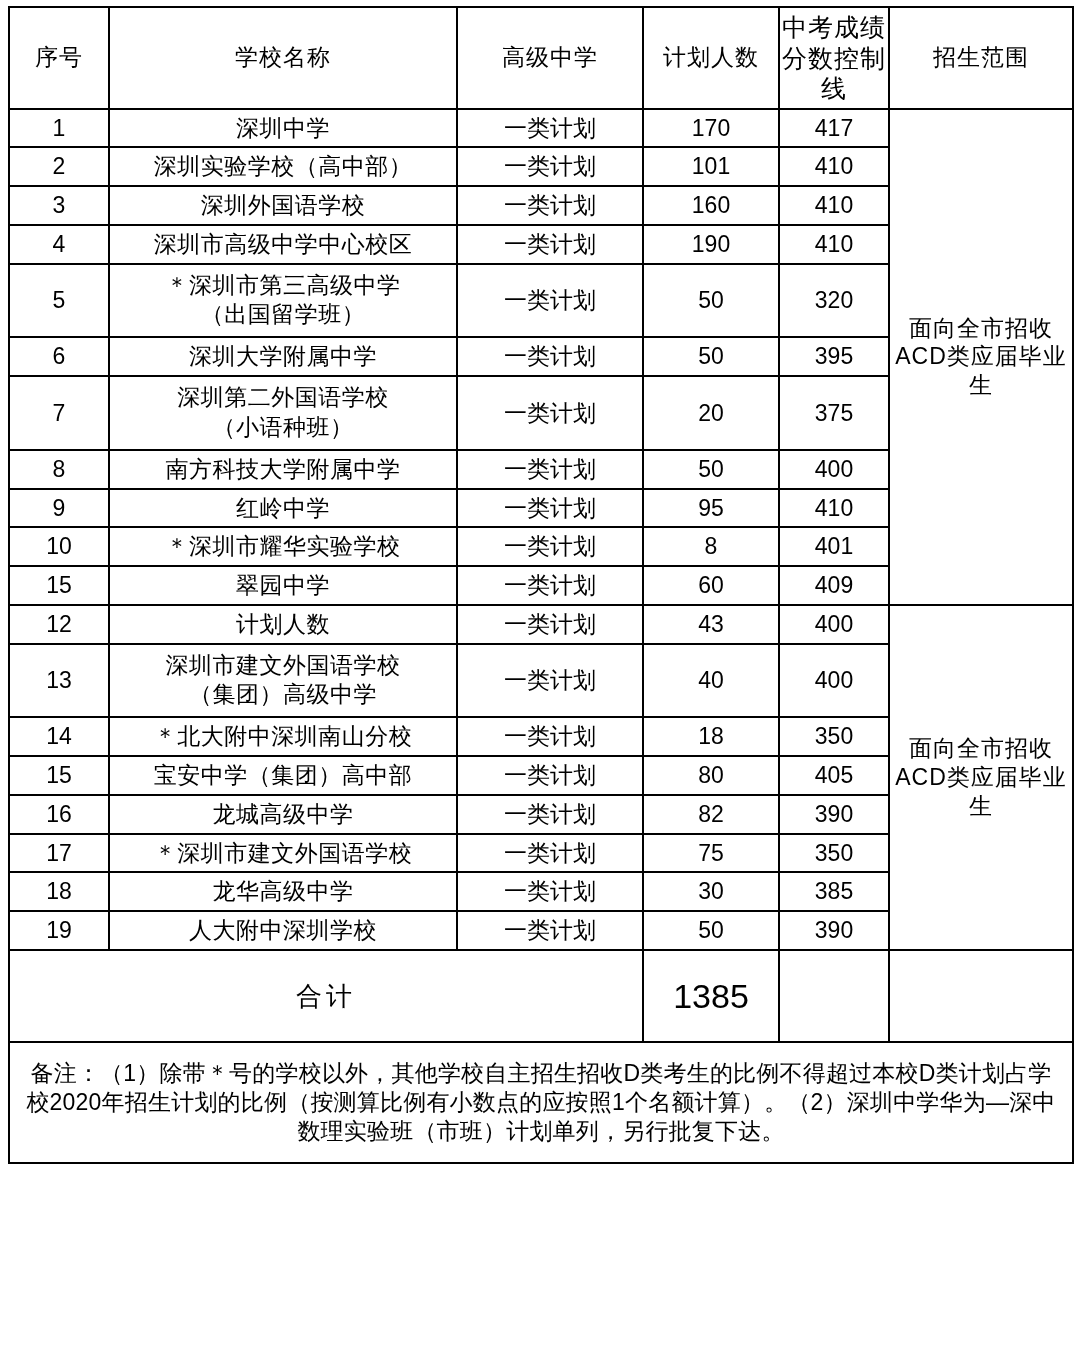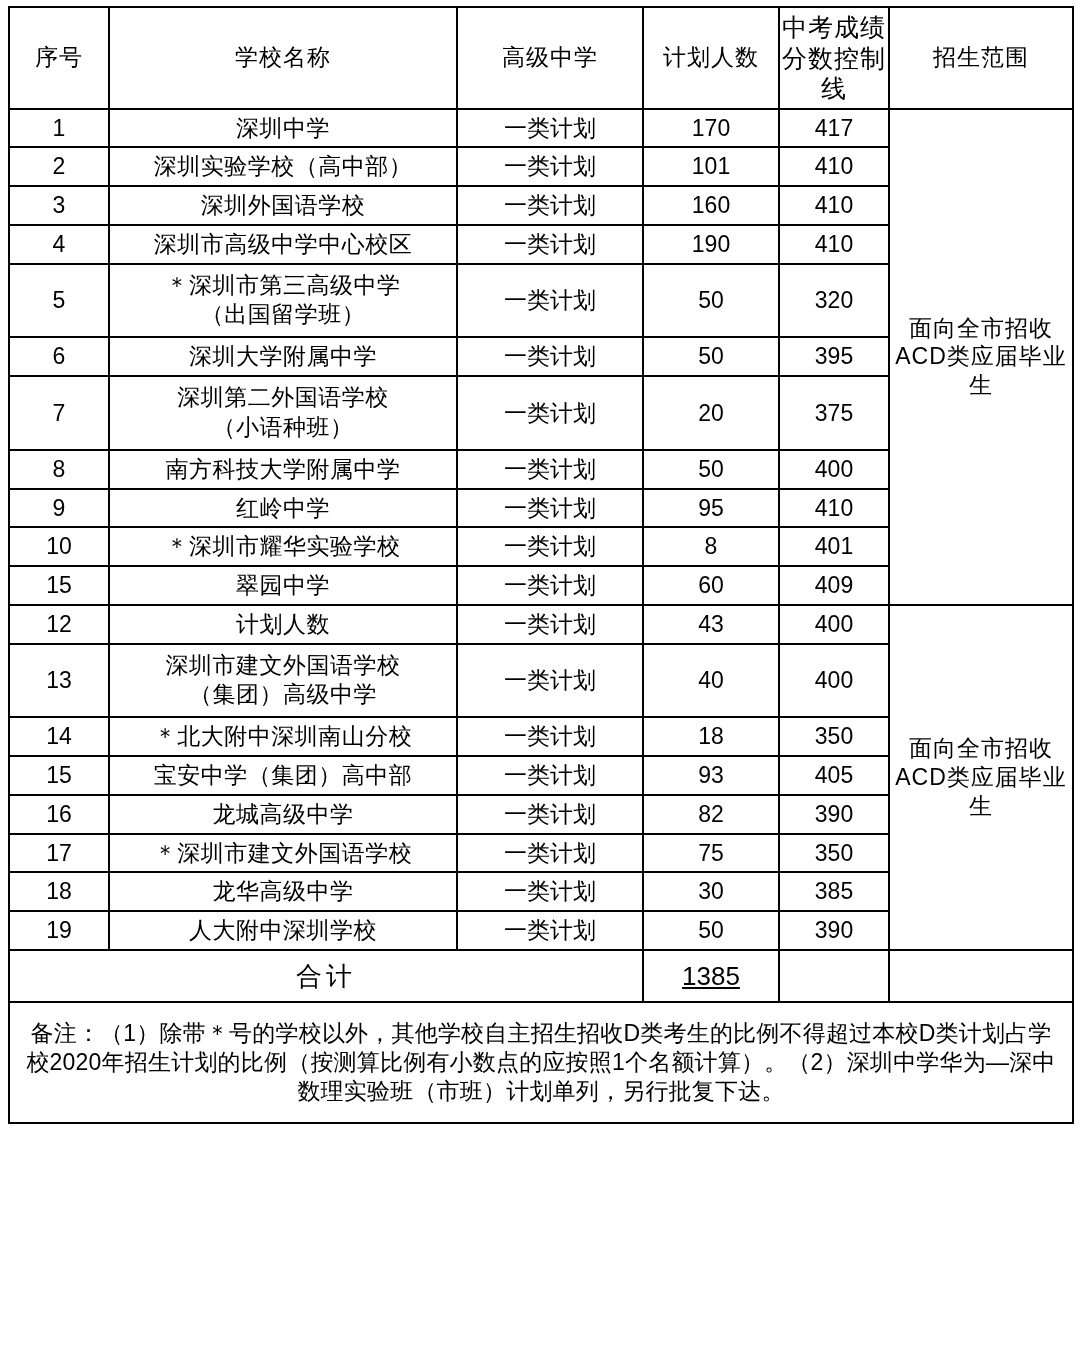--- a/index.html
+++ b/index.html
@@ -58,24 +58,24 @@
   td.num { font-size: 23px; margin-top: 28px; }
   td.range {
     font-size: 24px;
     font-weight: bold;
     line-height: 1.45;
     letter-spacing: 1px;
     padding: 4px 6px;
   }
   tr.total td {
     font-size: 26px;
-    padding: 9px 2px;
+    padding: 24px 2px;
   }
   tr.total td.total-label { letter-spacing: 4px; }
-  tr.total td.total-value { font-size: 26px; text-decoration: underline; }
+  tr.total td.total-value { font-size: 34px; }
 
   td.note {
     text-align: left;
     font-size: 24px;
     line-height: 1.55;
     padding: 12px 10px 14px 10px;
     letter-spacing: 0.2px;
   }
   td.note p {
     margin: 12px;
@@ -213,21 +213,21 @@
         <td class="idx">14</td>
         <td class="name">＊北大附中深圳南山分校</td>
         <td class="prog">一类计划</td>
         <td class="num">18</td>
         <td class="num">350</td>
       </tr>
       <tr>
         <td class="idx">15</td>
         <td class="name">宝安中学（集团）高中部</td>
         <td class="prog">一类计划</td>
-        <td class="num">93</td>
+        <td class="num">80</td>
         <td class="num">405</td>
       </tr>
       <tr>
         <td class="idx">16</td>
         <td class="name">龙城高级中学</td>
         <td class="prog">一类计划</td>
         <td class="num">82</td>
         <td class="num">390</td>
       </tr>
       <tr>

